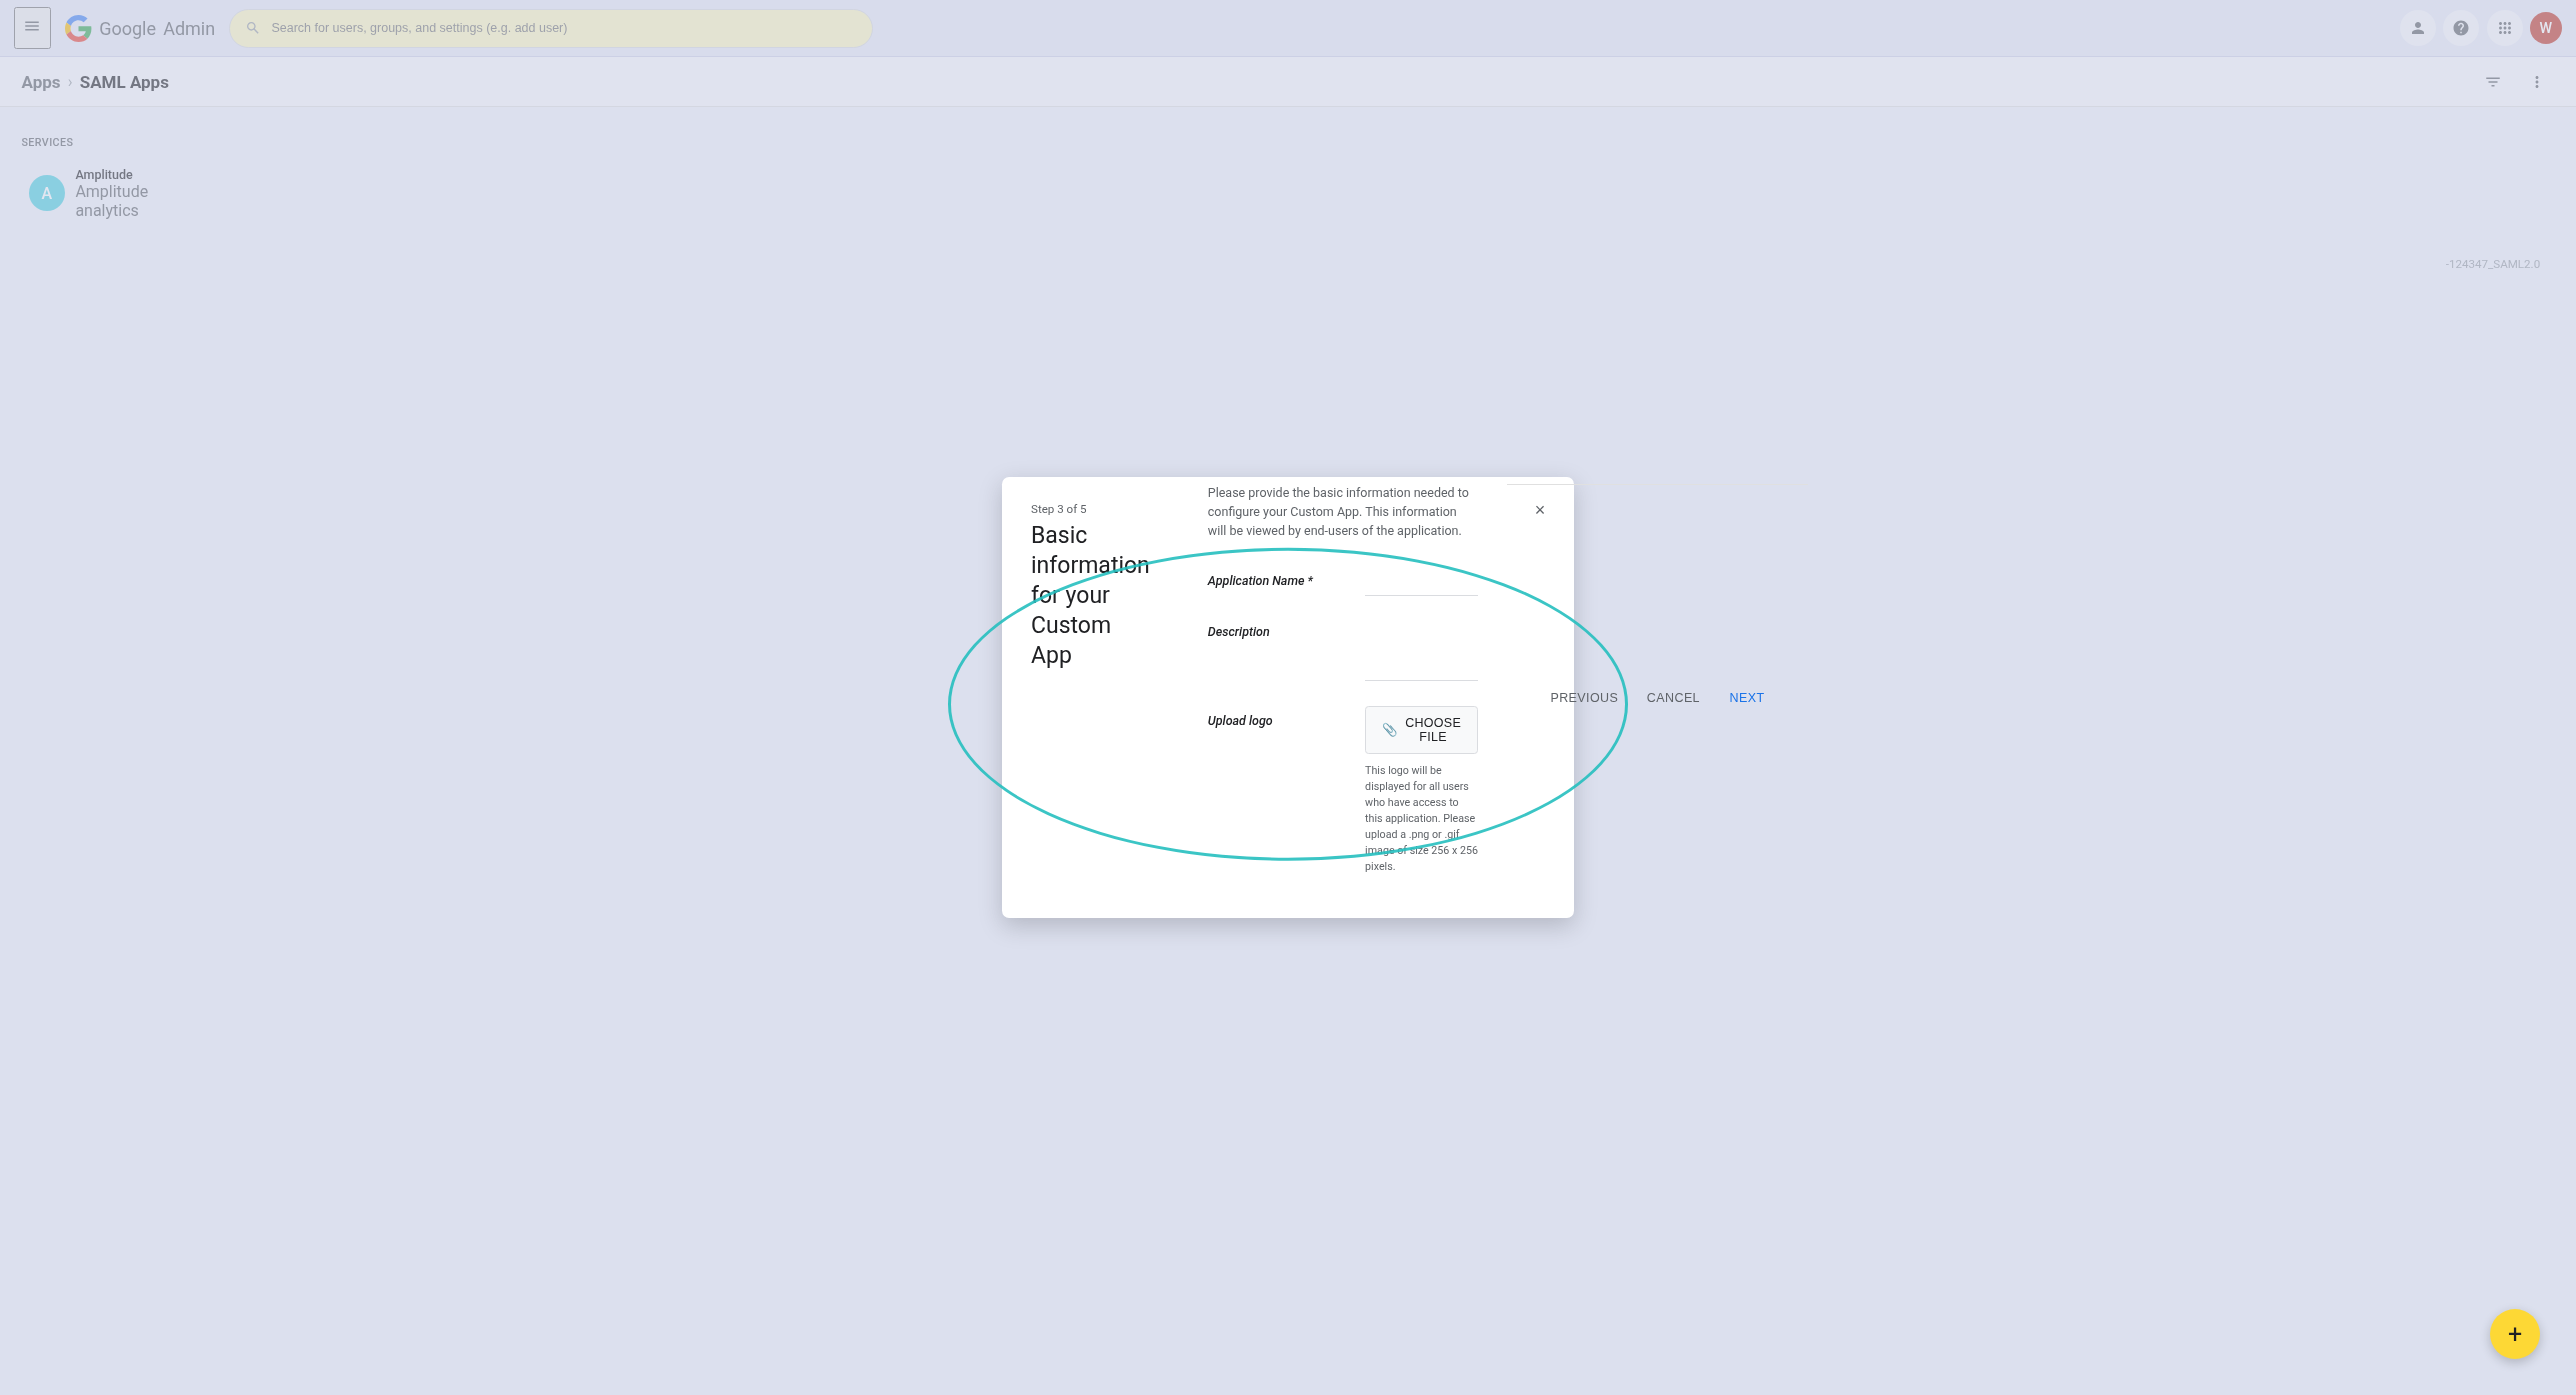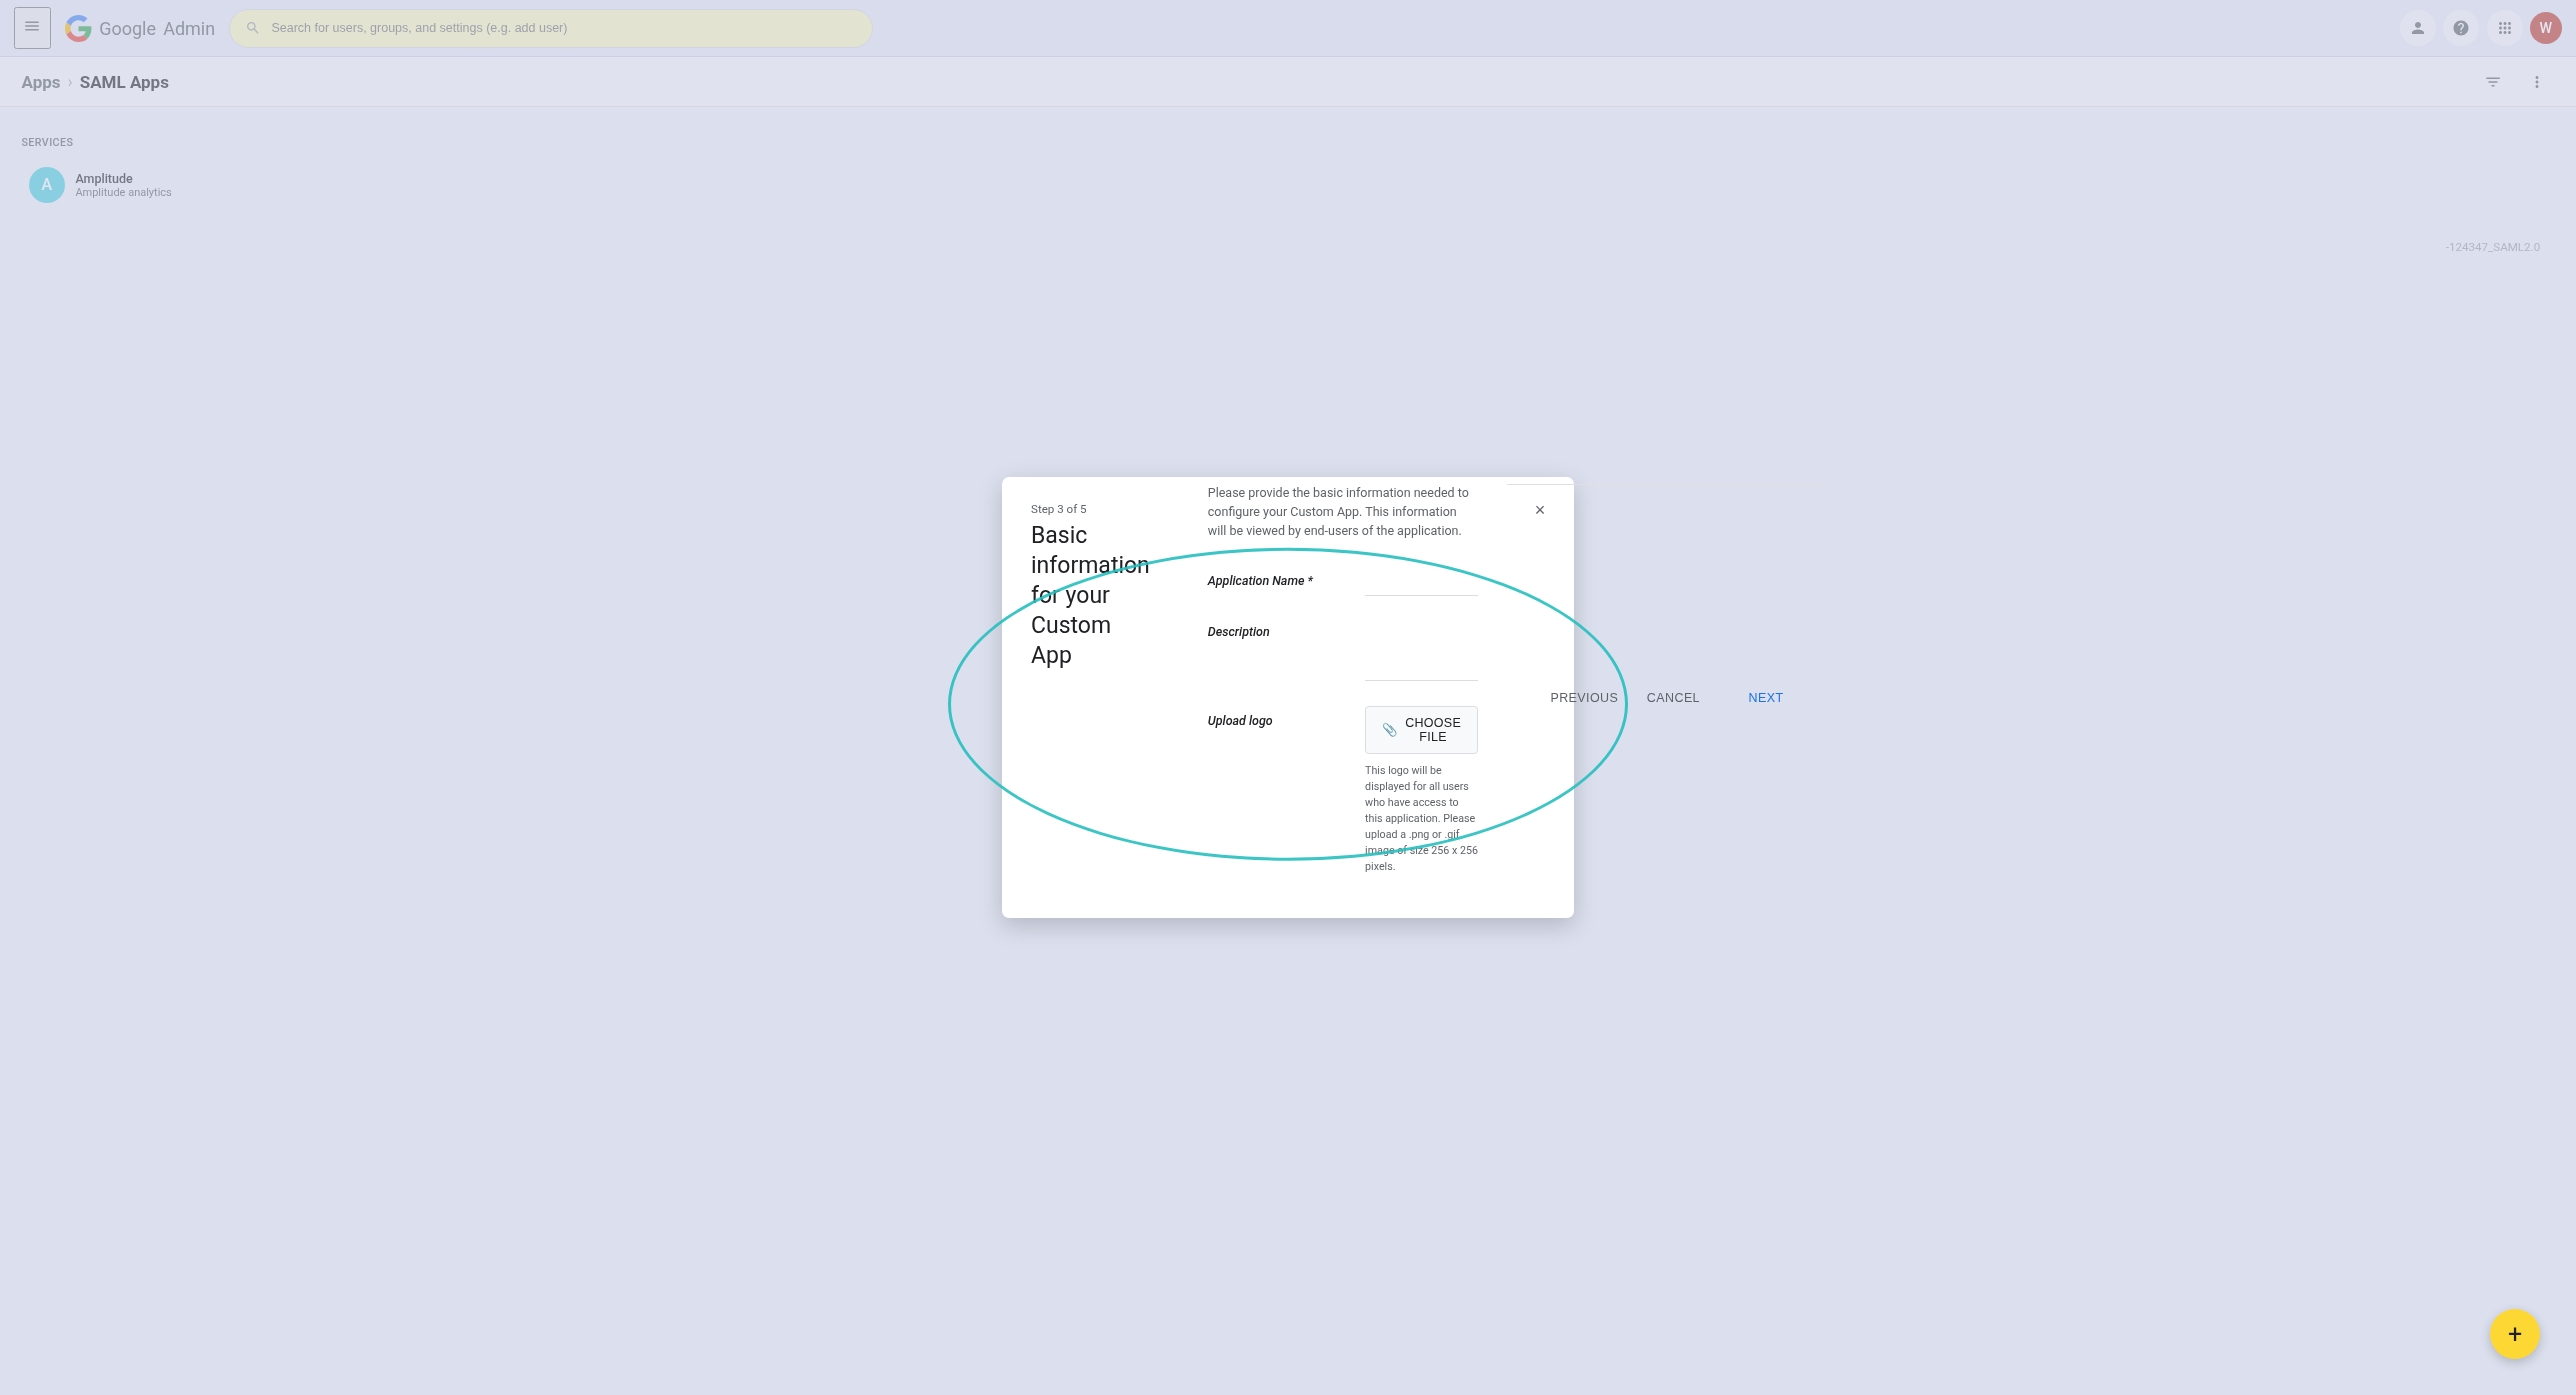--- a/index.html
+++ b/index.html
@@ -178,21 +178,21 @@
     .app-info {
       display: flex;
       flex-direction: column;
     }
     .app-name {
       font-size: 12.5px;
       color: #202124;
       font-weight: 500;
     }
     .app-subtitle {
-      font-size: 11px;
+      font-size: 16px;
       color: #5f6368;
     }
 
     
     .modal-overlay {
       position: fixed;
       top: 0; left: 0; right: 0; bottom: 0;
       background: rgba(200, 205, 225, 0.5);
       display: flex;
       align-items: center;
@@ -336,21 +336,21 @@
       color: #5f6368;
     }
     .btn-cancel {
       color: #5f6368;
     }
     .btn-next {
       color: #1a73e8;
     }
     .footer-right {
       display: flex;
-      gap: 20px;
+      gap: 1px;
     }
 
     
     .fab {
       position: fixed;
       bottom: 36px;
       right: 36px;
       width: 50px;
       height: 50px;
       border-radius: 50%;

